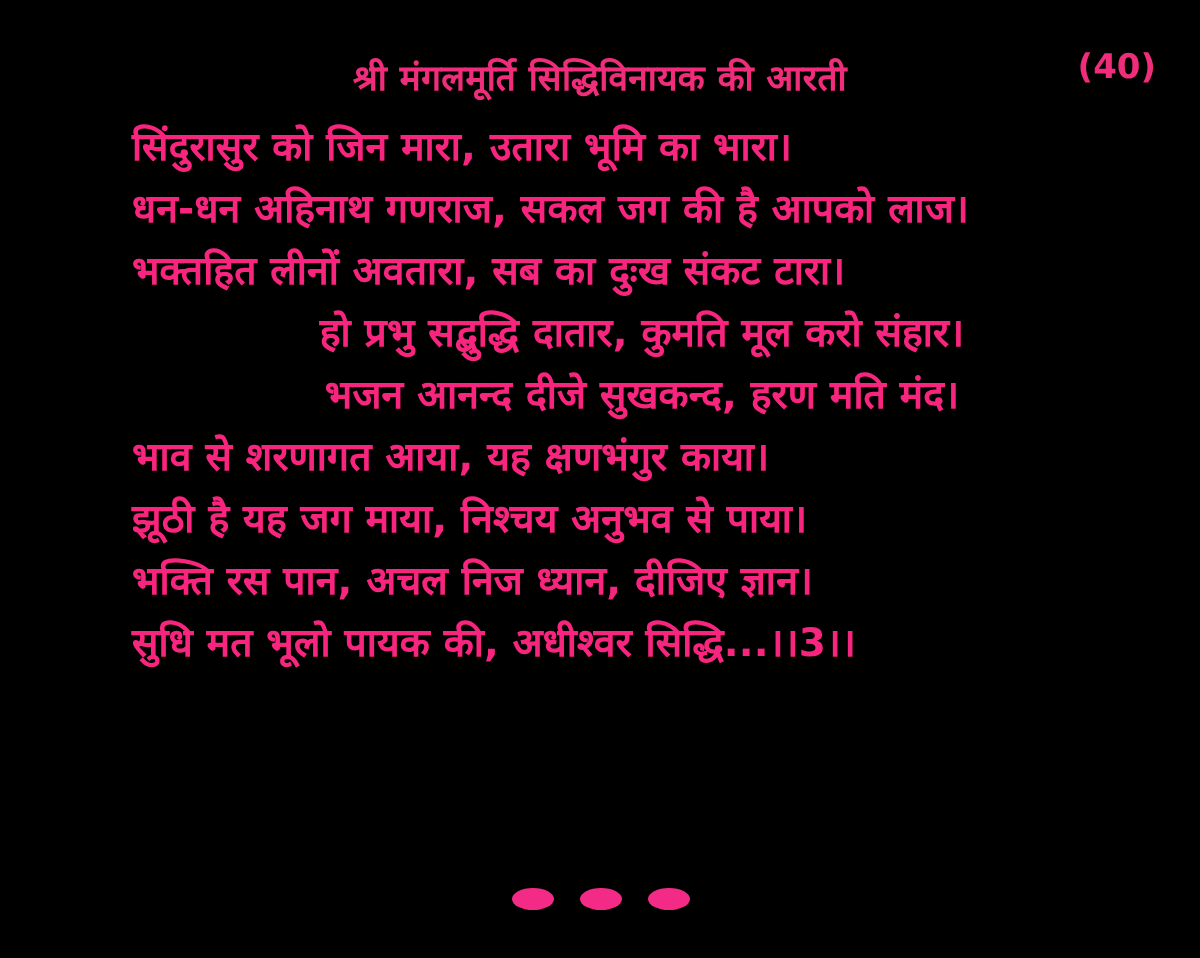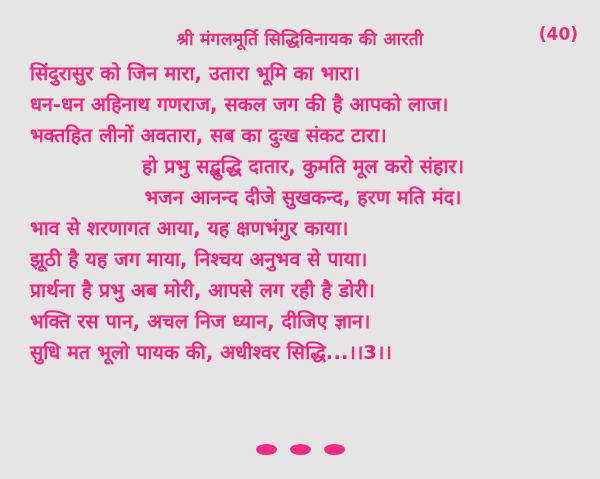--- a/index.html
+++ b/index.html
@@ -11,21 +11,21 @@
     height: 479px;
     background: #fdfdfb;
     font-family: "DejaVu Sans", sans-serif;
     overflow: hidden;
   }
   .page {
     position: relative;
     width: 600px;
     height: 479px;
     box-sizing: border-box;
-    background: #e5e5e5;
+    background: #000000;
   }
   .header-row {
     position: relative;
     display: flex;
     align-items: baseline;
     justify-content: center;
     padding-top: 26px;
     padding-left: 20px;
     padding-right: 20px;
   }
@@ -40,20 +40,21 @@
     position: absolute;
     right: 22px;
     top: 24px;
     font-size: 17px;
     font-weight: bold;
     color: #ef2d7a;
   }
   .verses {
     margin-top: 14px;
     padding: 0 26px 0 30px;
+    margin-left: 36px;
   }
   .line {
     font-size: 19.5px;
     font-weight: bold;
     color: #f7257e;
     line-height: 1.0;
     margin-bottom: 11.5px;
     white-space: nowrap;
     letter-spacing: 0.1px;
   }
@@ -86,21 +87,20 @@
   <div class="page-number">(40)</div>
 
   <div class="verses">
     <div class="line">सिंदुरासुर को जिन मारा, उतारा भूमि का भारा।</div>
     <div class="line">धन-धन अहिनाथ गणराज, सकल जग की है आपको लाज।</div>
     <div class="line">भक्तहित लीनों अवतारा, सब का दुःख संकट टारा।</div>
     <div class="line indent-1">हो प्रभु  सद्बुद्धि  दातार, कुमति मूल करो संहार।</div>
     <div class="line indent-1">भजन आनन्द  दीजे सुखकन्द,  हरण  मति मंद।</div>
     <div class="line">भाव से शरणागत  आया,  यह  क्षणभंगुर काया।</div>
     <div class="line">झूठी है यह जग माया, निश्चय अनुभव से पाया।</div>
-    <div class="line">प्रार्थना है प्रभु अब मोरी, आपसे लग रही है डोरी।</div>
     <div class="line">भक्ति रस पान, अचल निज ध्यान, दीजिए ज्ञान।</div>
     <div class="line">सुधि मत भूलो पायक की, अधीश्वर   सिद्धि...।।3।।</div>
   </div>
 
   <div class="dots">
     <span class="dot"></span>
     <span class="dot"></span>
     <span class="dot"></span>
   </div>
 

